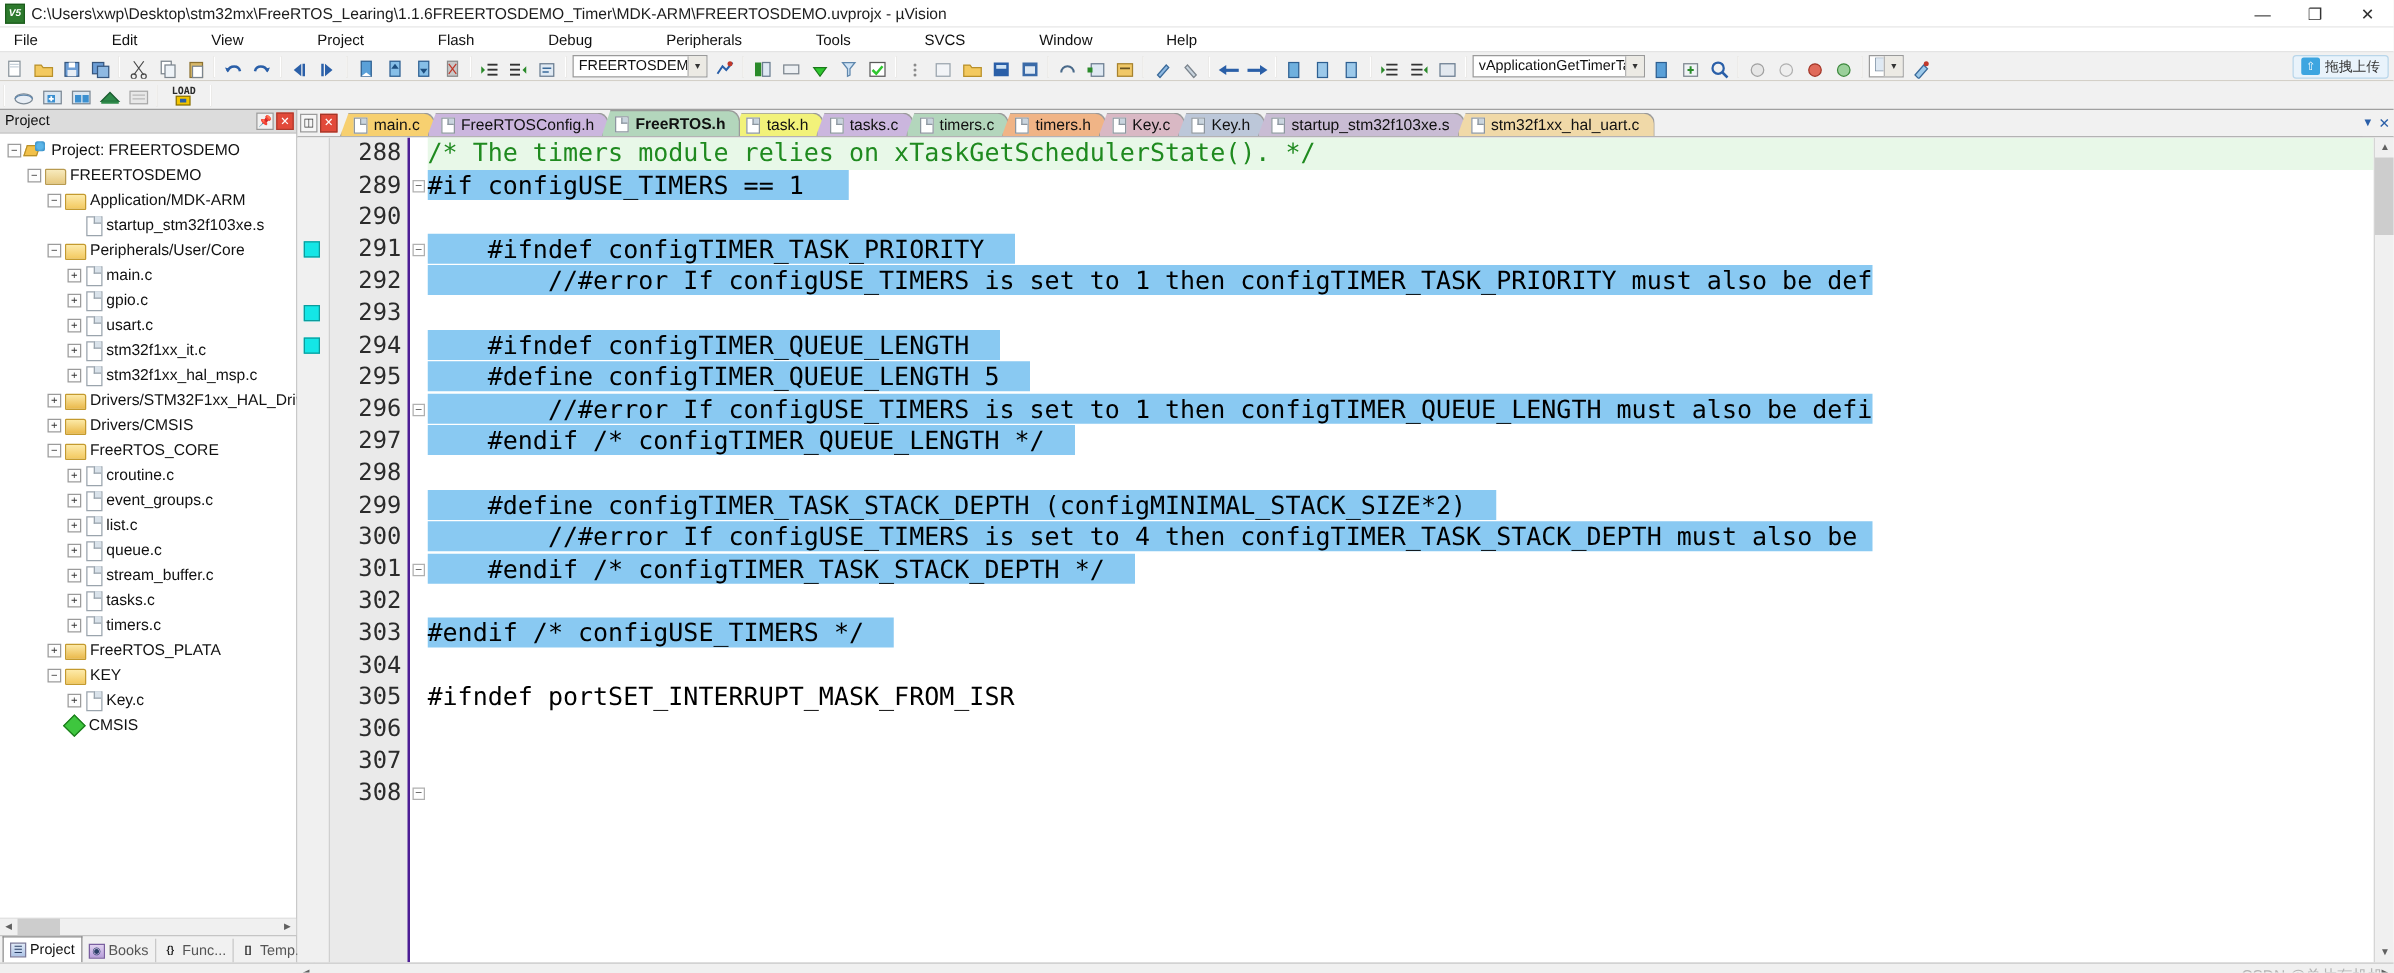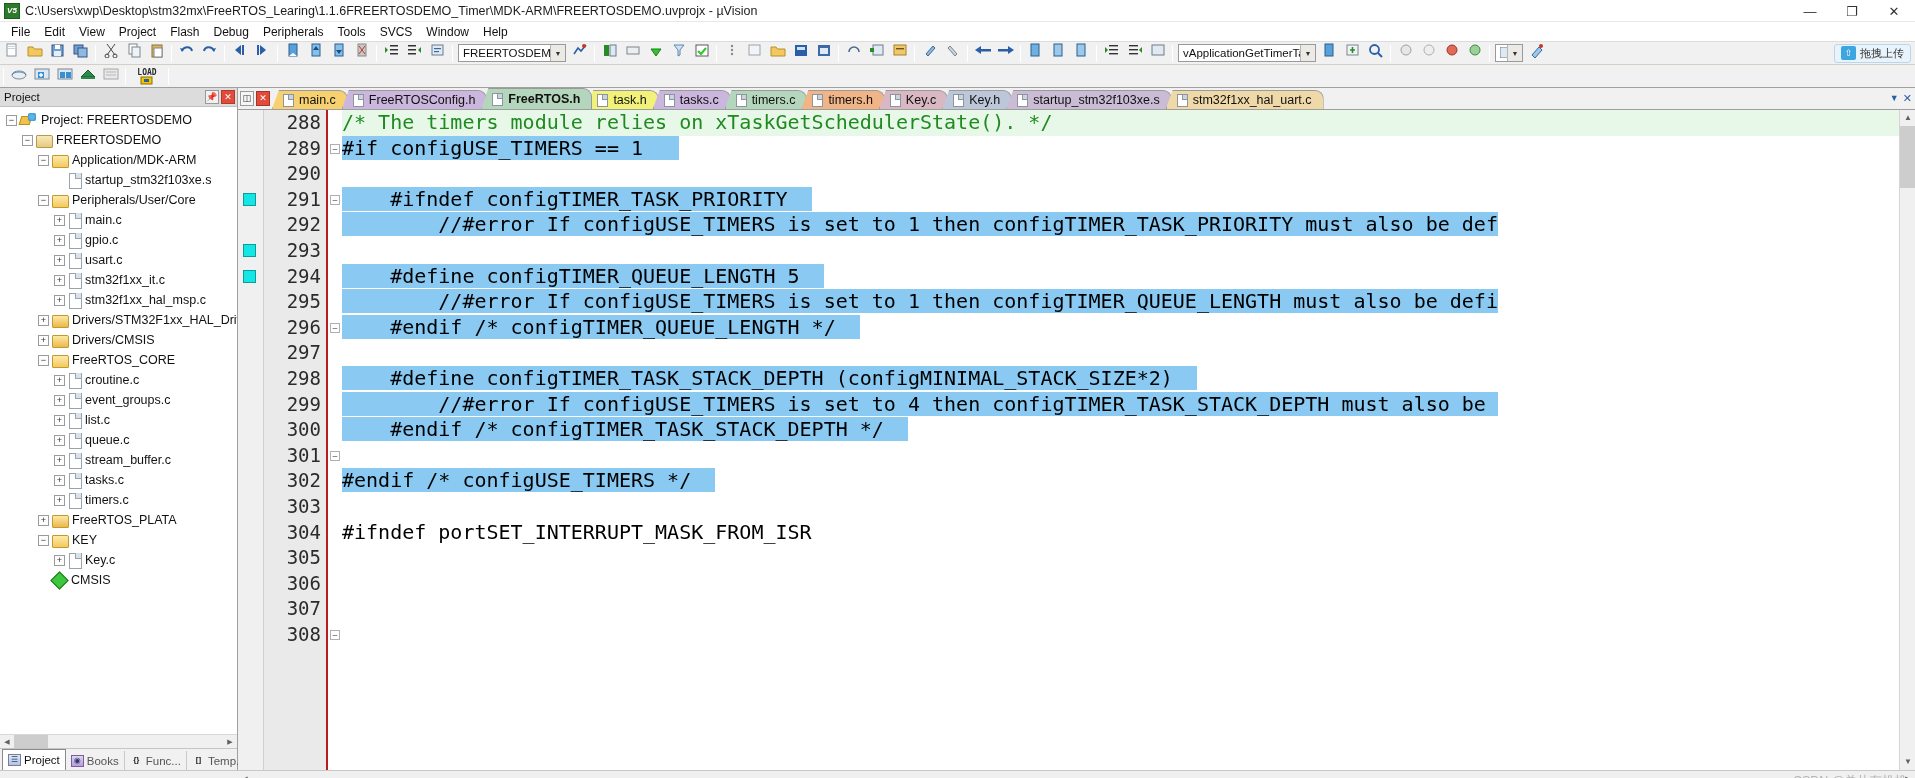--- a/index.html
+++ b/index.html
@@ -31,36 +31,36 @@
     display: flex; align-items: stretch;
   }
   .win-btn {
     width: 42px; display: flex; align-items: center; justify-content: center;
     font-size: 13px; color: #333; cursor: default;
   }
   
   #menubar {
     height: 20px; background: #ffffff;
     display: flex; align-items: center;
-    padding-left: 4px; border-bottom: 1px solid #dcdcdc;
+    padding-left: 4px; border-bottom: 1px solid #dcdcdc; gap: 45px;
   }
   .menu-item {
     font-size: 12px; color: #111; padding: 2px 7px; cursor: default;
     white-space: nowrap;
   }
   
   #toolbar1, #toolbar2 {
     height: 23px; background: #f1f1f1;
     display: flex; align-items: center;
     border-bottom: 1px solid #d4d0c8;
   }
   #toolbar2 { border-bottom: 1px solid #a0a0a0; }
   .tbtn {
     width: 21px; height: 20px; margin: 0 1px;
-    display: flex; align-items: flex-start; justify-content: center;
+    display: flex; align-items: flex-end; justify-content: center;
     font-size: 11px; color: #2a4a7a; cursor: default;
     position: relative;
   }
   .tsep {
     width: 1px; height: 17px; background: #c0bcb4;
     margin: 0 3px; border-right: 1px solid #fff;
   }
   .tbtn svg { display: block; }
   .combo {
     height: 18px; background: #fff; border: 1px solid #9a9a9a;
@@ -265,21 +265,21 @@
     border-right: 1px solid #d0d0d0;
     position: relative;
   }
   .bp-mark {
     position: absolute; left: 5px; width: 13px; height: 13px;
     background: #14e6e6; border: 1px solid #0c9c9c;
   }
   #num-gutter {
     width: 64px; background: #eaeaea; flex: 0 0 auto;
     text-align: right; position: relative;
-    border-right: 2px solid #b91c1c;
+    border-right: 2px solid #4c1d95;
   }
   .lnum {
     height: 25.6px; line-height: 25.6px;
     font-family: "DejaVu Sans Mono", monospace;
     font-size: 19px; color: #2b2b2b; padding-right: 5px;
   }
   #fold-gutter {
     width: 14px; background: #ffffff; flex: 0 0 auto; position: relative;
   }
   .fold-box {
@@ -983,20 +983,21 @@
           <div class="fold-box" style="top: 340.8px;">−</div>
           <div class="fold-box" style="top: 520px;">−</div>
         </div>
       <div id="code-lines">
           <div class="cline currentline"><span class="cmt">/* The timers module relies on xTaskGetSchedulerState(). */</span></div>
           <div class="cline"><span class="pp sel">#if configUSE_TIMERS == 1   </span></div>
           <div class="cline"><span class="pp"></span></div>
           <div class="cline"><span class="pp sel">    #ifndef configTIMER_TASK_PRIORITY  </span></div>
           <div class="cline"><span class="pp sel">        //#error If configUSE_TIMERS is set to 1 then configTIMER_TASK_PRIORITY must also be def</span></div>
           <div class="cline"><span class="pp"></span></div>
+          <div class="cline"><span class="pp sel">    #ifndef configTIMER_QUEUE_LENGTH  </span></div>
           <div class="cline"><span class="pp sel">    #define configTIMER_QUEUE_LENGTH 5  </span></div>
           <div class="cline"><span class="pp sel">        //#error If configUSE_TIMERS is set to 1 then configTIMER_QUEUE_LENGTH must also be defi</span></div>
           <div class="cline"><span class="pp sel">    #endif /* configTIMER_QUEUE_LENGTH */  </span></div>
           <div class="cline"><span class="pp"></span></div>
           <div class="cline"><span class="pp sel">    #define configTIMER_TASK_STACK_DEPTH (configMINIMAL_STACK_SIZE*2)  </span></div>
           <div class="cline"><span class="pp sel">        //#error If configUSE_TIMERS is set to 4 then configTIMER_TASK_STACK_DEPTH must also be </span></div>
           <div class="cline"><span class="pp sel">    #endif /* configTIMER_TASK_STACK_DEPTH */  </span></div>
           <div class="cline"><span class="pp sel"></span></div>
           <div class="cline"><span class="pp sel">#endif /* configUSE_TIMERS */  </span></div>
           <div class="cline"><span class="pp"></span></div>

